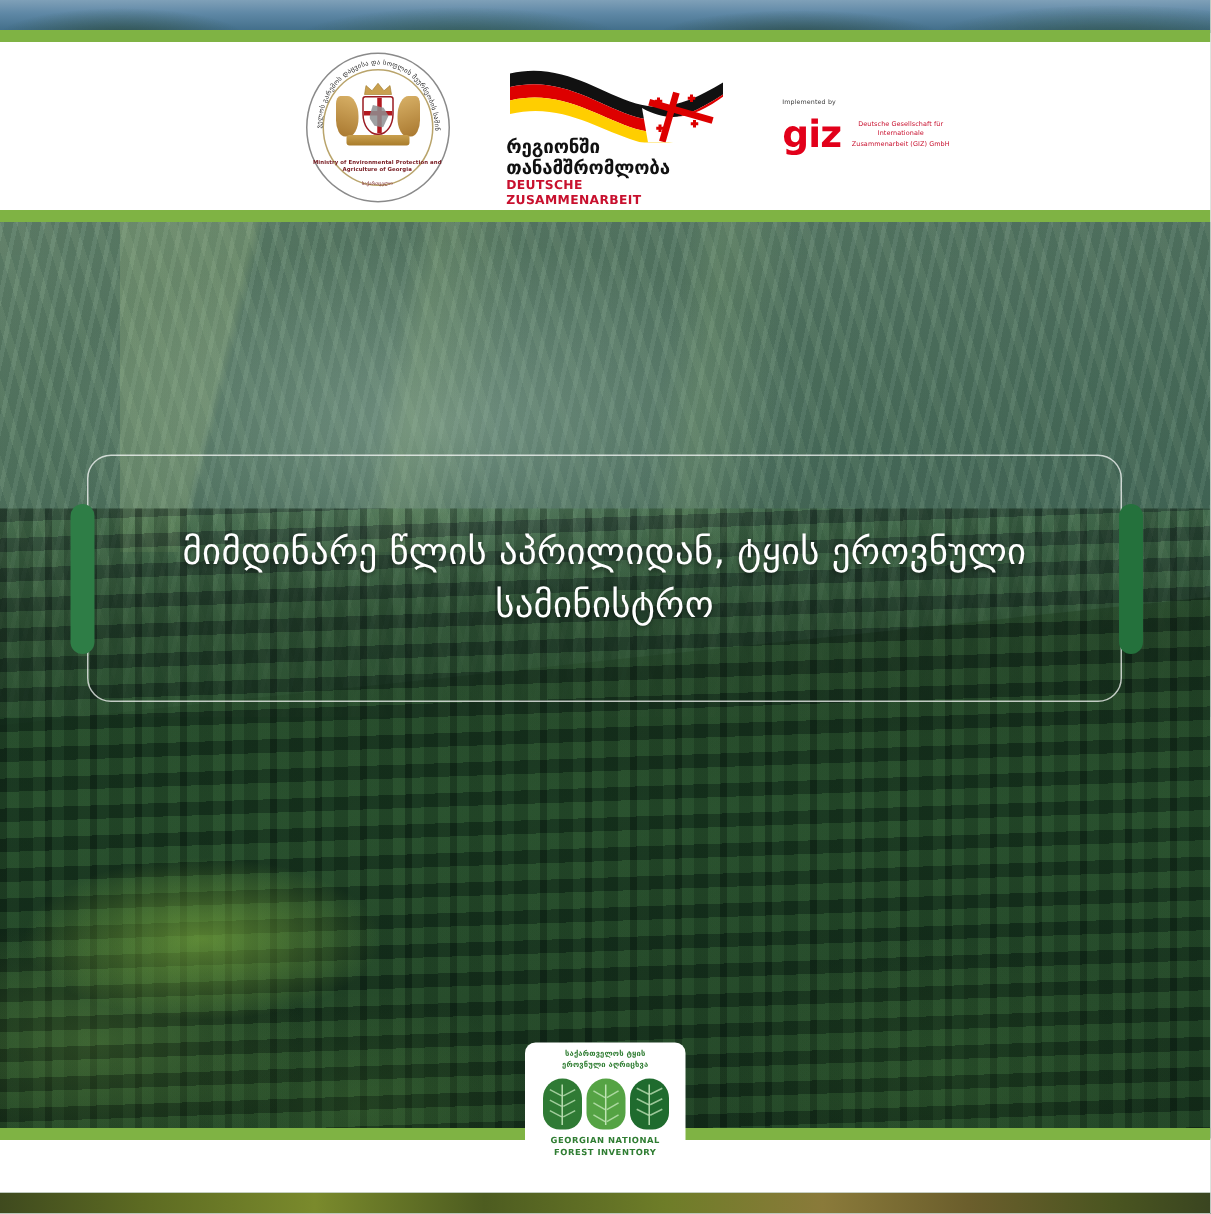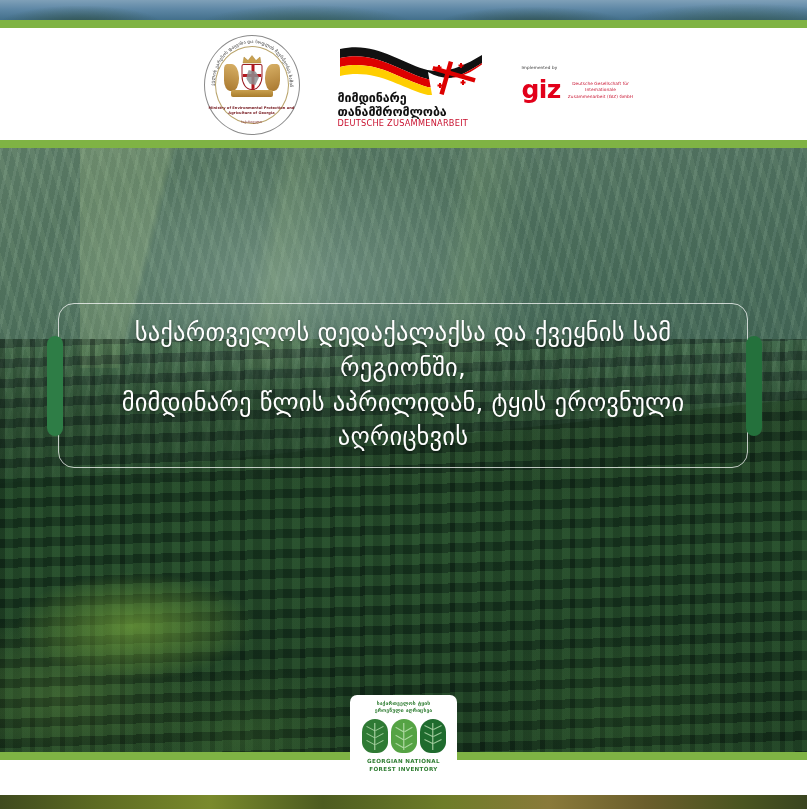--- a/index.html
+++ b/index.html
@@ -327,21 +327,21 @@
     font-weight: 700;
     letter-spacing: -0.1px;
   }
   .german-logo .txt-de {
     position: absolute;
     left: 2px; top: 79px;
     width: 140px;
     font-size: 8.2px;
     letter-spacing: .25px;
     color: #c8102e;
-    font-weight: 400;
+    font-weight: 700;
   }
 
   
   .giz-logo {
     position: relative;
     width: 112px; height: 58px;
     flex: 0 0 auto;
     align-self: center;
     margin-top: 18px;
     text-align: center;
@@ -526,21 +526,21 @@
             <rect x="102" y="26" width="2" height="5"></rect>
               <rect x="100.5" y="27.5" width="5" height="2"></rect>
             <rect x="124" y="24" width="2" height="5"></rect>
               <rect x="122.5" y="25.5" width="5" height="2"></rect>
             <rect x="103" y="44" width="2" height="5"></rect>
               <rect x="101.5" y="45.5" width="5" height="2"></rect>
             <rect x="126" y="41" width="2" height="5"></rect>
               <rect x="124.5" y="42.5" width="5" height="2"></rect>
           </g>
         </svg>
-        <div class="txt-ka">მიმდინარე თანამშრომლობა</div>
+        <div class="txt-ka">რეგიონში თანამშრომლობა</div>
         <div class="txt-de">DEUTSCHE ZUSAMMENARBEIT</div>
       </div>
 
       <div class="giz-logo">
         <div class="agency">Implemented by</div>
         <div class="mark">giz</div>
         <div class="giz-text">Deutsche Gesellschaft für Internationale Zusammenarbeit (GIZ) GmbH</div>
       </div>
 
     </div>
@@ -555,22 +555,21 @@
     <div class="treeline"></div>
     <div class="forest"></div>
     <div class="meadow"></div>
   </div>
 
   <div id="accent-left" class="accent-bar"></div>
   <div id="accent-right" class="accent-bar"></div>
 
   <div id="title-card">
     <div id="title-text">
-      <div>საქართველოს დედაქალაქსა და ქვეყნის სამ რეგიონში,</div>
-      <div>მიმდინარე წლის აპრილიდან, ტყის ეროვნული აღრიცხვის</div>
+      <div>მიმდინარე წლის აპრილიდან, ტყის ეროვნული სამინისტრო</div>
     </div>
   </div>
 
   <div class="green-rule" id="rule-footer"></div>
   <div id="footer-band"></div>
 
   <div id="gnfi-badge">
     <div class="ka-line">საქართველოს ტყის</div>
     <div class="ka-line">ეროვნული აღრიცხვა</div>
     <div class="leaves">

